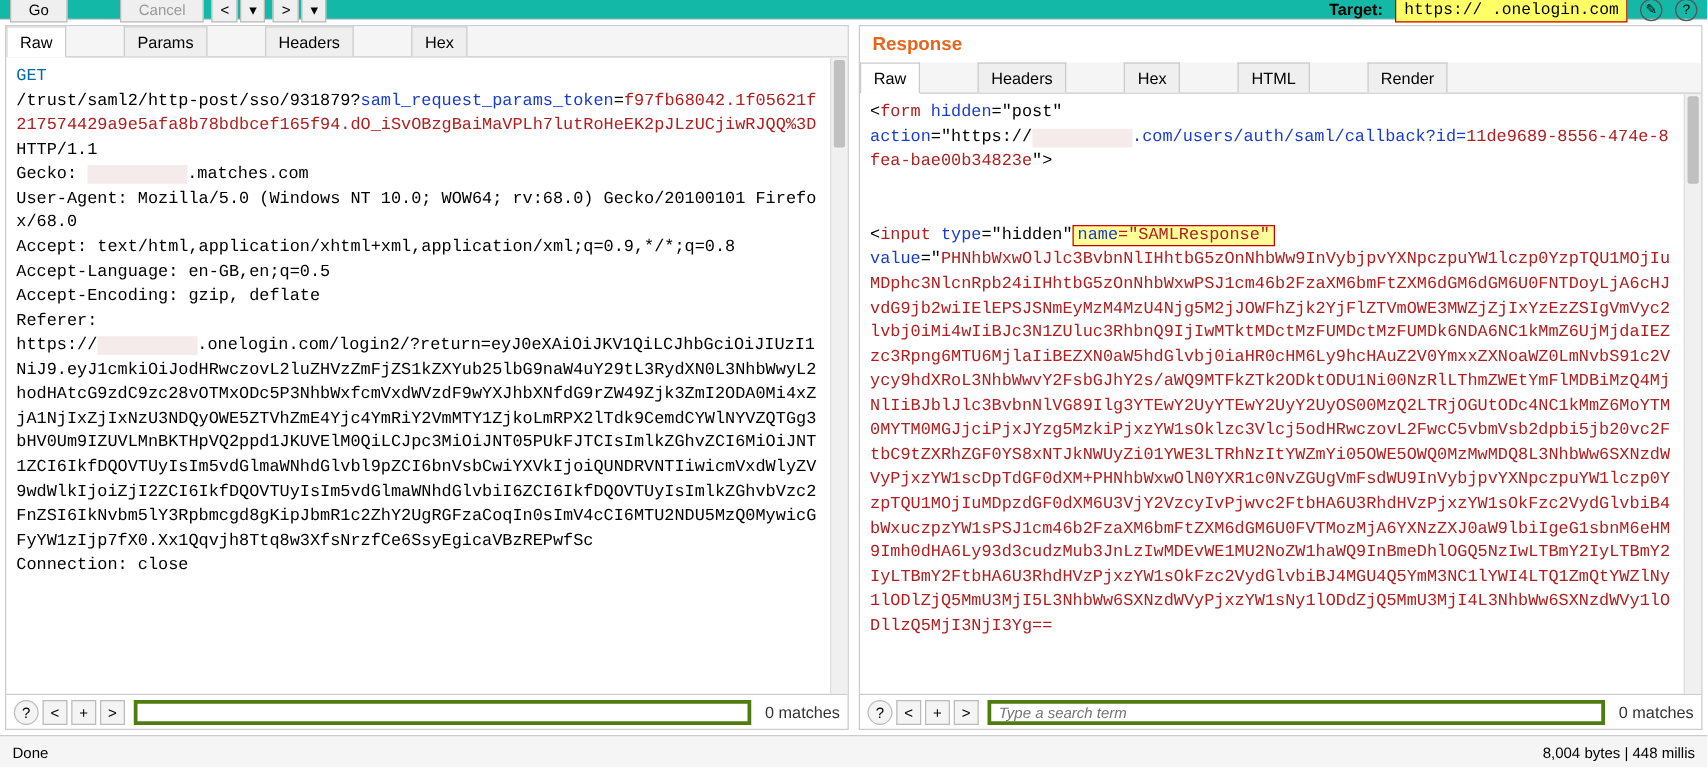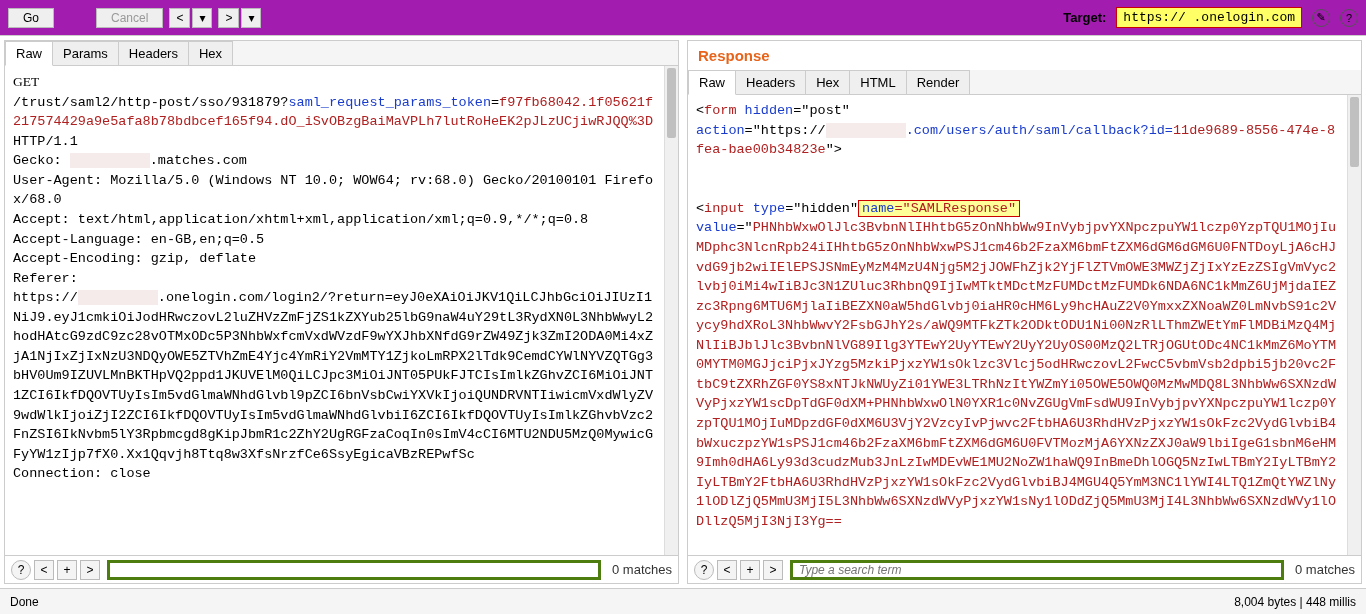--- a/index.html
+++ b/index.html
@@ -12,22 +12,22 @@
     overflow: hidden;
     display: flex;
     flex-direction: column;
   }
   .toolbar {
     display: flex;
     align-items: center;
     padding: 4px 8px;
     gap: 6px;
     border-bottom: 1px solid #ccc;
-    background: #a21caf;
-    height: 36px;
+    background: #14b8a6;
+    height: 16px;
   }
   .btn {
     background: #efefef;
     border: 1px solid #bbb;
     padding: 2px 14px;
     font-size: 12px;
     cursor: pointer;
   }
   .btn.disabled { color: #999; margin-left: 36px; }
   .arrow-btn {
@@ -78,20 +78,21 @@
   .panel-title {
     color: #e8641b;
     font-weight: bold;
     font-size: 15px;
     padding: 6px 10px;
   }
   .tabs {
     display: flex;
     border-bottom: 1px solid #ccc;
     background: #f5f5f5;
+    gap: 47px;
   }
   .tab {
     padding: 4px 10px;
     border: 1px solid #ccc;
     border-bottom: none;
     margin-right: -1px;
     background: #efefef;
     font-size: 13px;
     cursor: pointer;
   }
@@ -126,21 +127,21 @@
   }
   .scroll-thumb {
     position: absolute;
     top: 2px;
     left: 2px;
     right: 2px;
     height: 70px;
     background: #c0c0c0;
     border-radius: 2px;
   }
-  .req-line1 .method { color: #000000; font-family: Liberation Serif, serif; }
+  .req-line1 .method { color: #0369a1; }
   .req-line1 .path { color: #000; }
   .req-line1 .param-key { color: #1a3ccc; }
   .req-line1 .param-val { color: #b02020; }
   .req-line1 .httpver { color: #000; }
   .hdr-name { color: #000; }
   .redacted {
     background: #f5ebeb;
     padding: 0 40px;
   }
   .resp-text .tagname { color: #b02020; }

